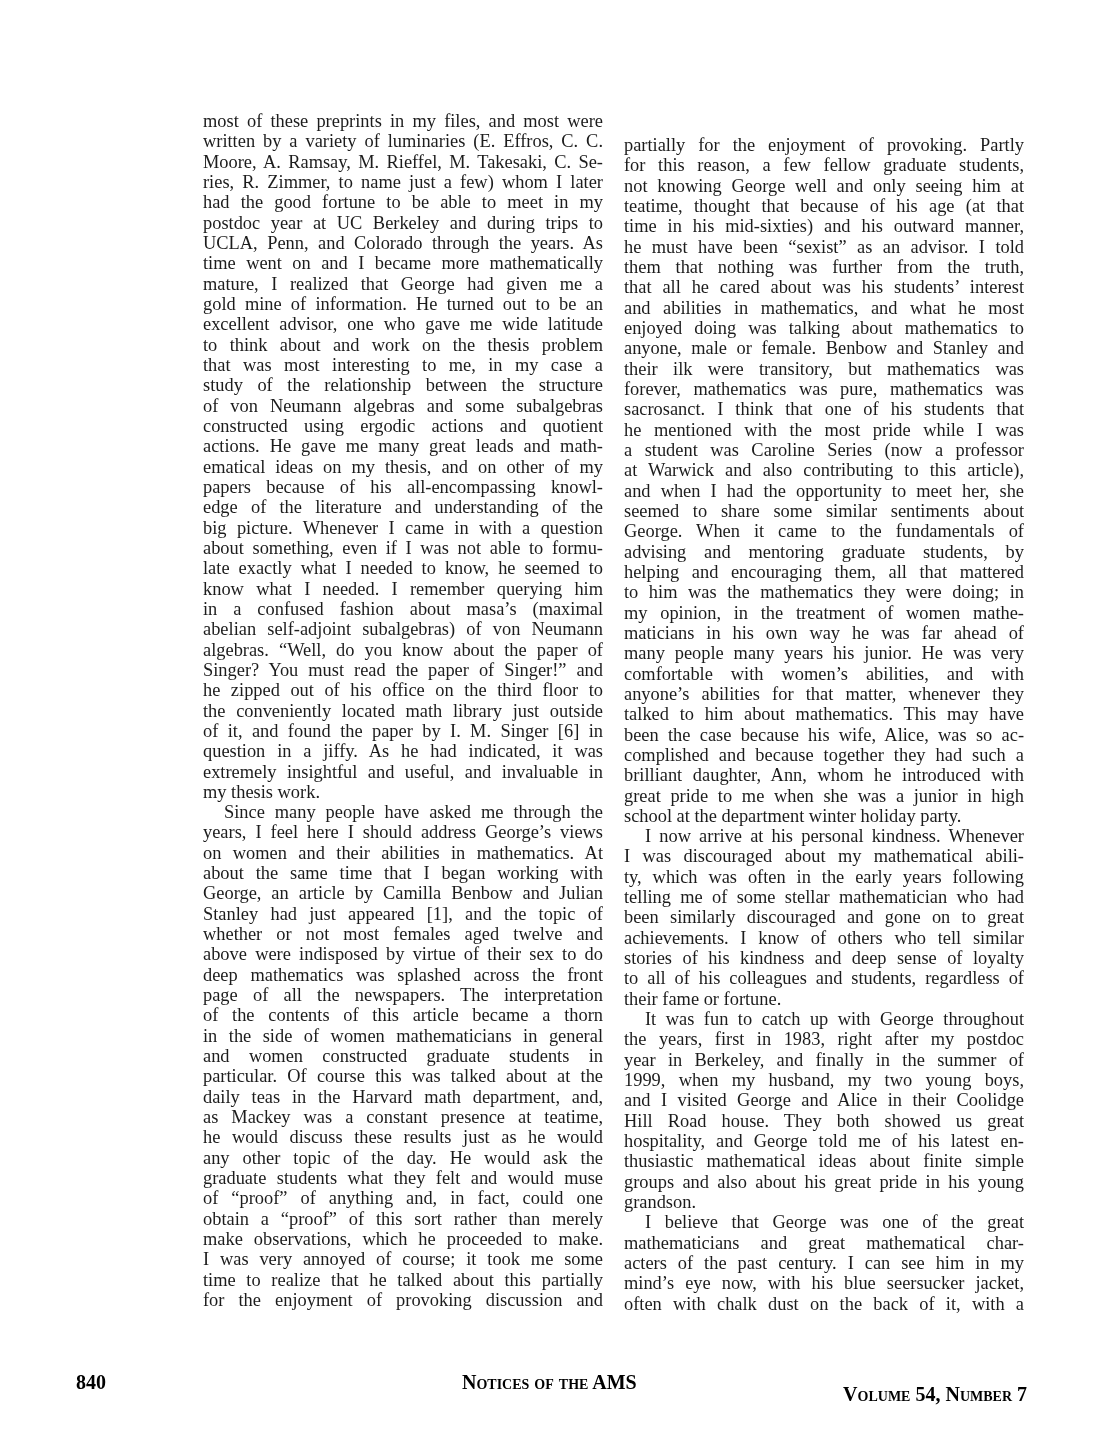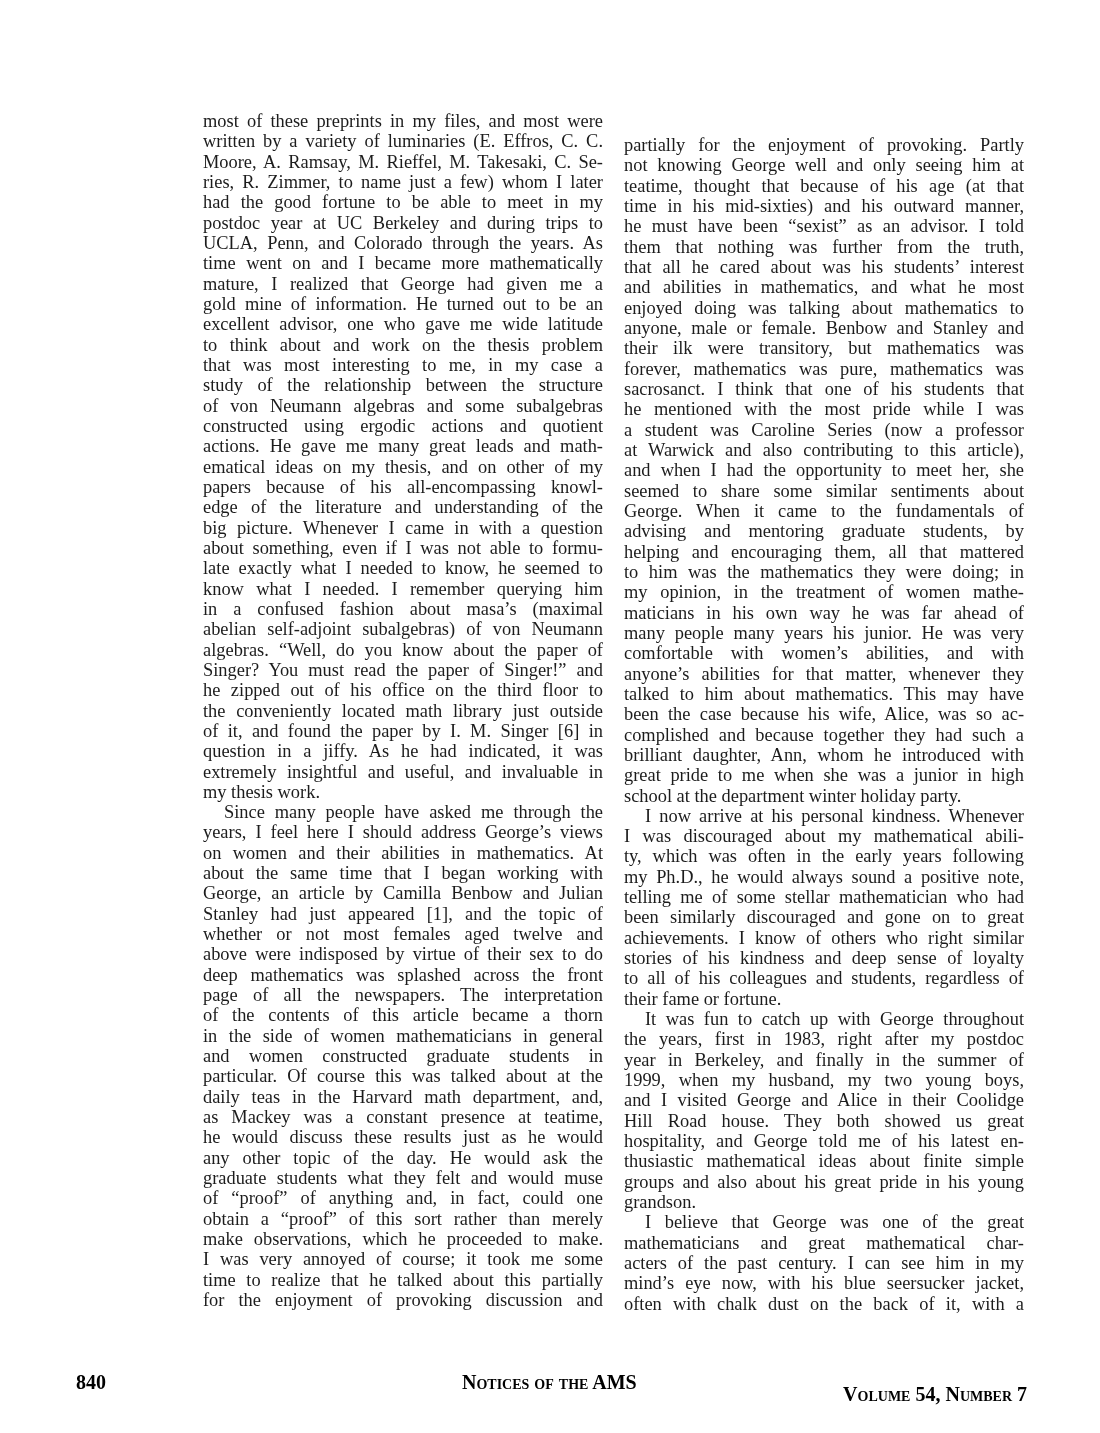--- a/index.html
+++ b/index.html
@@ -80,20 +80,21 @@
     <div class="line">graduate students what they felt and would muse</div>
     <div class="line">of “proof” of anything and, in fact, could one</div>
     <div class="line">obtain a “proof” of this sort rather than merely</div>
     <div class="line">make observations, which he proceeded to make.</div>
     <div class="line">I was very annoyed of course; it took me some</div>
     <div class="line">time to realize that he talked about this partially</div>
     <div class="line">for the enjoyment of provoking discussion and</div>
   </div>
 <div class="column col-right" id="col-right">
     <div class="line">partially for the enjoyment of provoking. Partly</div>
+    <div class="line">for this reason, a few fellow graduate students,</div>
     <div class="line">not knowing George well and only seeing him at</div>
     <div class="line">teatime, thought that because of his age (at that</div>
     <div class="line">time in his mid-sixties) and his outward manner,</div>
     <div class="line">he must have been “sexist” as an advisor. I told</div>
     <div class="line">them that nothing was further from the truth,</div>
     <div class="line">that all he cared about was his students’ interest</div>
     <div class="line">and abilities in mathematics, and what he most</div>
     <div class="line">enjoyed doing was talking about mathematics to</div>
     <div class="line">anyone, male or female. Benbow and Stanley and</div>
     <div class="line">their ilk were transitory, but mathematics was</div>
@@ -115,24 +116,23 @@
     <div class="line">anyone’s abilities for that matter, whenever they</div>
     <div class="line">talked to him about mathematics. This may have</div>
     <div class="line">been the case because his wife, Alice, was so ac-</div>
     <div class="line">complished and because together they had such a</div>
     <div class="line">brilliant daughter, Ann, whom he introduced with</div>
     <div class="line">great pride to me when she was a junior in high</div>
     <div class="line last">school at the department winter holiday party.</div>
     <div class="line indent">I now arrive at his personal kindness. Whenever</div>
     <div class="line">I was discouraged about my mathematical abili-</div>
     <div class="line">ty, which was often in the early years following</div>
-    <div class="line">my Ph.D., he would always sound a positive note,</div>
     <div class="line">telling me of some stellar mathematician who had</div>
     <div class="line">been similarly discouraged and gone on to great</div>
-    <div class="line">achievements. I know of others who right similar</div>
+    <div class="line">achievements. I know of others who tell similar</div>
     <div class="line">stories of his kindness and deep sense of loyalty</div>
     <div class="line">to all of his colleagues and students, regardless of</div>
     <div class="line last">their fame or fortune.</div>
     <div class="line indent">It was fun to catch up with George throughout</div>
     <div class="line">the years, first in 1983, right after my postdoc</div>
     <div class="line">year in Berkeley, and finally in the summer of</div>
     <div class="line">1999, when my husband, my two young boys,</div>
     <div class="line">and I visited George and Alice in their Coolidge</div>
     <div class="line">Hill Road house. They both showed us great</div>
     <div class="line">hospitality, and George told me of his latest en-</div>

